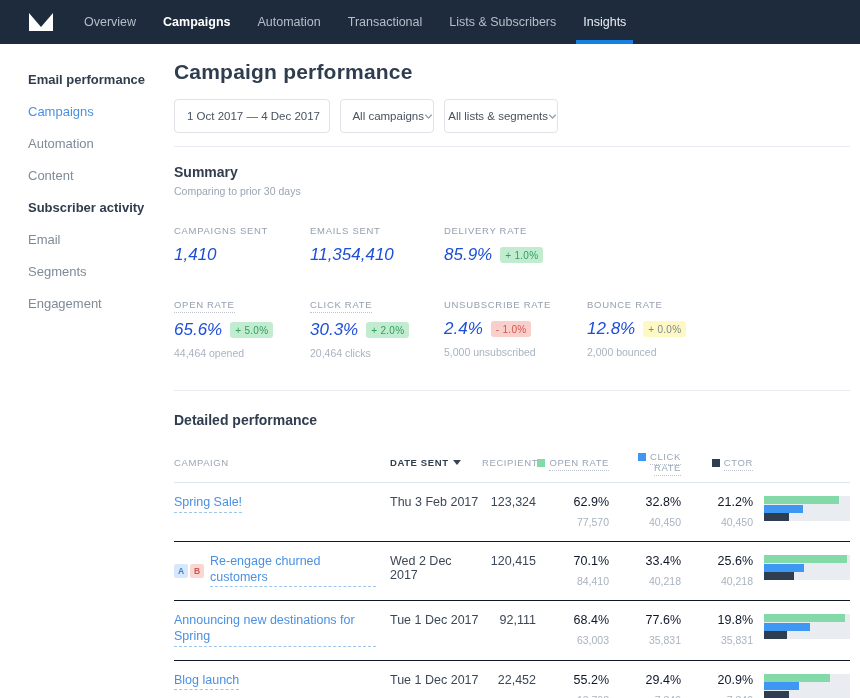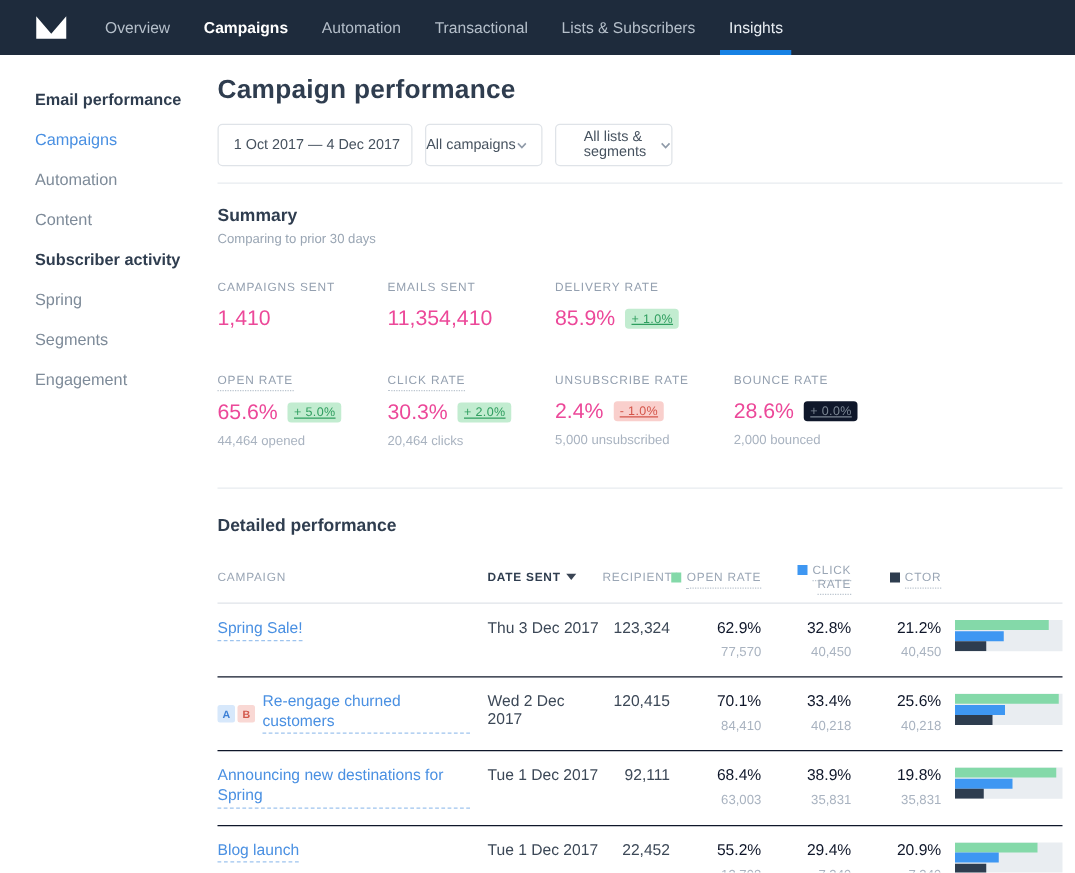--- a/index.html
+++ b/index.html
@@ -26,43 +26,43 @@
   .sb-group + .sb-group { margin-top:11px; }
   .main { flex:1; padding:16px 10px 0 0; }
 
   .page-title { font-size:21px; font-weight:bold; color:#2f3d4f; letter-spacing:.2px; }
 
   
   .filters { display:flex; gap:10px; margin-top:15px; }
   .fbox { height:34px; border:1px solid #dfe3e8; border-radius:4px; background:#fff;
     display:flex; align-items:center; font-size:11.5px; color:#46525f; cursor:pointer; }
   .fbox.date { width:156px; padding-left:12px; }
-  .fbox.dd { justify-content:flex-start; gap:0; }
+  .fbox.dd { justify-content:flex-end; gap:0; }
   .fbox.dd1 { width:94px; }
-  .fbox.dd2 { width:94px;padding-left:22px; }
+  .fbox.dd2 { width:114px; }
   .chev { width:9px; height:9px; flex:none; }
 
   .divider { border:none; border-top:1px solid #e8ecf0; margin-top:13px; }
 
   
   .sec-title { font-size:14px; font-weight:bold; color:#2f3d4f; }
   .summary { margin-top:17px; }
   .sub-note { font-size:10.5px; color:#9aa6b4; margin-top:5px; }
   .metrics { display:grid; grid-template-columns:136px 134px 143px 1fr; }
   .metrics.row1 { margin-top:23px; }
   .metrics.row2 { margin-top:29px; }
   .m-label { font-size:9.5px; color:#94a0b0; letter-spacing:.7px; display:inline-block; }
   .m-label.tip { border-bottom:1px dotted #bcc5cf; padding-bottom:2px; }
   .m-value-line { margin-top:7px; display:flex; align-items:center; gap:8px; }
-  .m-value { font-size:17px; color:#ec4899; }
-  .badge { font-size:10px; padding:2.5px 5px; border-radius:3px; letter-spacing:.3px;text-decoration:underline; }
+  .m-value { font-size:17px; color:#1d4ed8;font-style:italic; }
+  .badge { font-size:10px; padding:2.5px 5px; border-radius:3px; letter-spacing:.3px; }
   .badge:empty { display:none; }
   .badge[data-tone="up"] { background:#c2ecd0; color:#2f9e5f; }
   .badge[data-tone="down"] { background:#f9cfcc; color:#d4554a; }
-  .badge[data-tone="neutral"] { background:#0f172a; color:#7c8794; }
+  .badge[data-tone="neutral"] { background:#fef9c3; color:#7c8794; }
   .m-sub { font-size:10.5px; color:#a9b3c0; margin-top:7px; }
   .m-sub:empty { display:none; }
 
   .divider2 { border:none; border-top:1px solid #e8ecf0; margin-top:31px; }
   .detailed-title { margin-top:21px; }
 
   
   .t-head, .t-row { display:grid; grid-template-columns:216px 92px 54px 73px 72px 72px 1fr; }
   .t-head { margin-top:23px; padding-bottom:9px; border-bottom:1px solid #dfe4e9; align-items:center; }
   .th { font-size:9.5px; color:#9aa6b5; letter-spacing:.6px; }
@@ -115,21 +115,21 @@
 
   <div class="sidebar">
     <div class="sb-group">
       <div class="sb-title">Email performance</div>
       <div class="sb-item active">Campaigns</div>
       <div class="sb-item">Automation</div>
       <div class="sb-item">Content</div>
     </div>
     <div class="sb-group">
       <div class="sb-title">Subscriber activity</div>
-      <div class="sb-item">Spring</div>
+      <div class="sb-item">Email</div>
       <div class="sb-item">Segments</div>
       <div class="sb-item">Engagement</div>
     </div>
   </div>
 
   <div class="main">
     <div class="page-title">Campaign performance</div>
 
     <div class="filters">
       <div class="fbox date">1 Oct 2017 — 4 Dec 2017</div>
@@ -196,21 +196,21 @@
           <span class="m-label">UNSUBSCRIBE RATE</span>
           <div class="m-value-line">
             <span class="m-value">2.4%</span>
             <span class="badge" data-tone="down">- 1.0%</span>
           </div>
           <div class="m-sub">5,000 unsubscribed</div>
         </div>
         <div class="metric">
           <span class="m-label">BOUNCE RATE</span>
           <div class="m-value-line">
-            <span class="m-value">28.6%</span>
+            <span class="m-value">12.8%</span>
             <span class="badge" data-tone="neutral">+ 0.0%</span>
           </div>
           <div class="m-sub">2,000 bounced</div>
         </div>
       </div>
     </div>
 
     <hr class="divider2">
 
     <div class="sec-title detailed-title">Detailed performance</div>
@@ -224,21 +224,21 @@
       <div class="th r"><span class="swatch" style="background:#2e3d4f"></span><span class="lbl">CTOR</span></div>
       <div></div>
     </div>
 
     <div id="table-body">
   <div class="t-row">
     <div class="c-campaign">
 
       <span class="c-link">Spring Sale!</span>
     </div>
-    <div class="c-date">Thu 3 Dec 2017</div>
+    <div class="c-date">Thu 3 Feb 2017</div>
     <div class="c-recip">123,324</div>
     <div class="c-pct">
       <div class="v">62.9%</div>
             <div class="s">77,570</div>
     </div>
     <div class="c-pct">
       <div class="v">32.8%</div>
             <div class="s">40,450</div>
     </div>
     <div class="c-pct">
@@ -286,21 +286,21 @@
 
       <span class="c-link">Announcing new destinations for Spring</span>
     </div>
     <div class="c-date">Tue 1 Dec 2017</div>
     <div class="c-recip">92,111</div>
     <div class="c-pct">
       <div class="v">68.4%</div>
             <div class="s">63,003</div>
     </div>
     <div class="c-pct">
-      <div class="v">38.9%</div>
+      <div class="v">77.6%</div>
             <div class="s">35,831</div>
     </div>
     <div class="c-pct">
       <div class="v">19.8%</div>
             <div class="s">35,831</div>
     </div>
     <div class="c-chart">
       <div class="bar" style="width: 94.392%; background: rgb(132, 217, 169);"></div>
       <div class="bar" style="width: 53.682%; background: rgb(62, 151, 242);"></div>
       <div class="bar" style="width: 27.324%; background: rgb(46, 61, 79);"></div>

